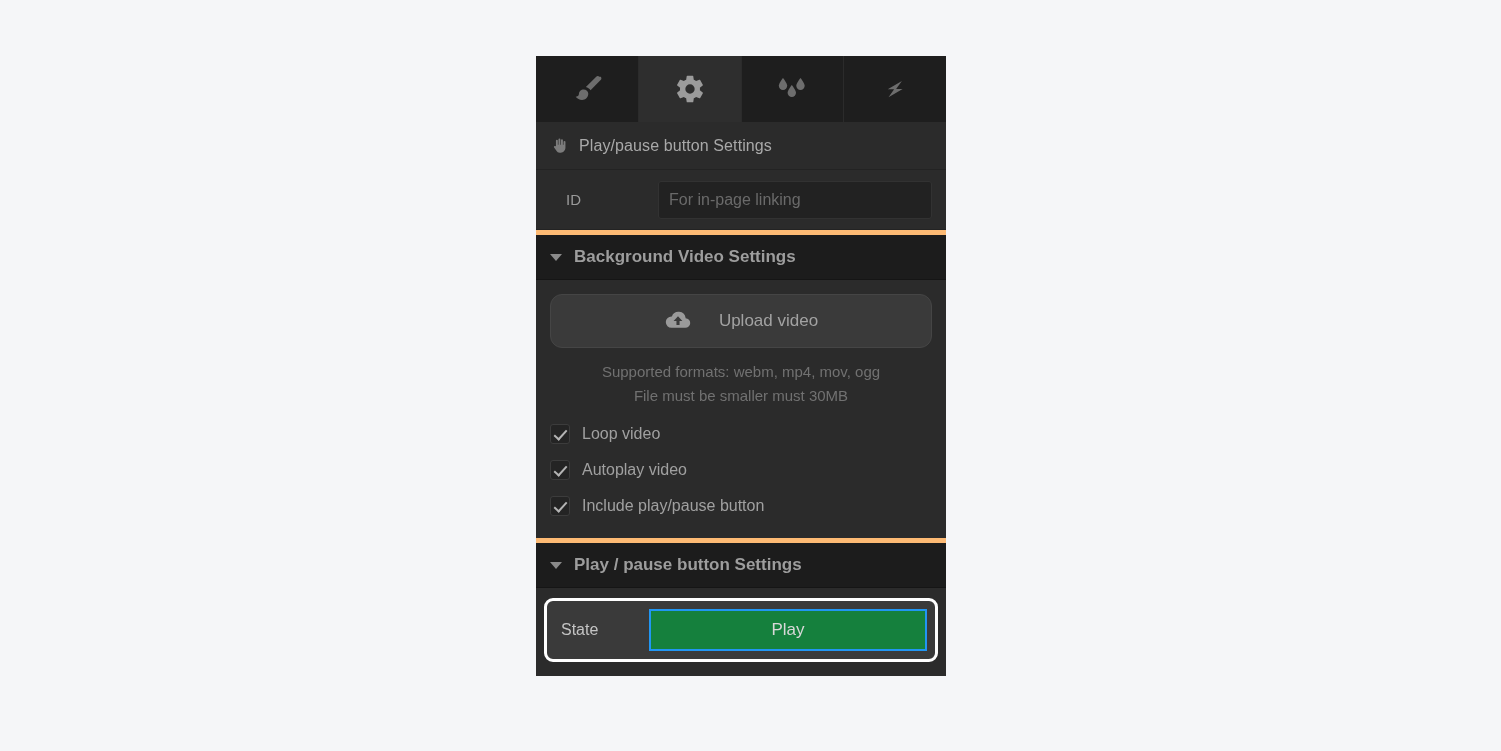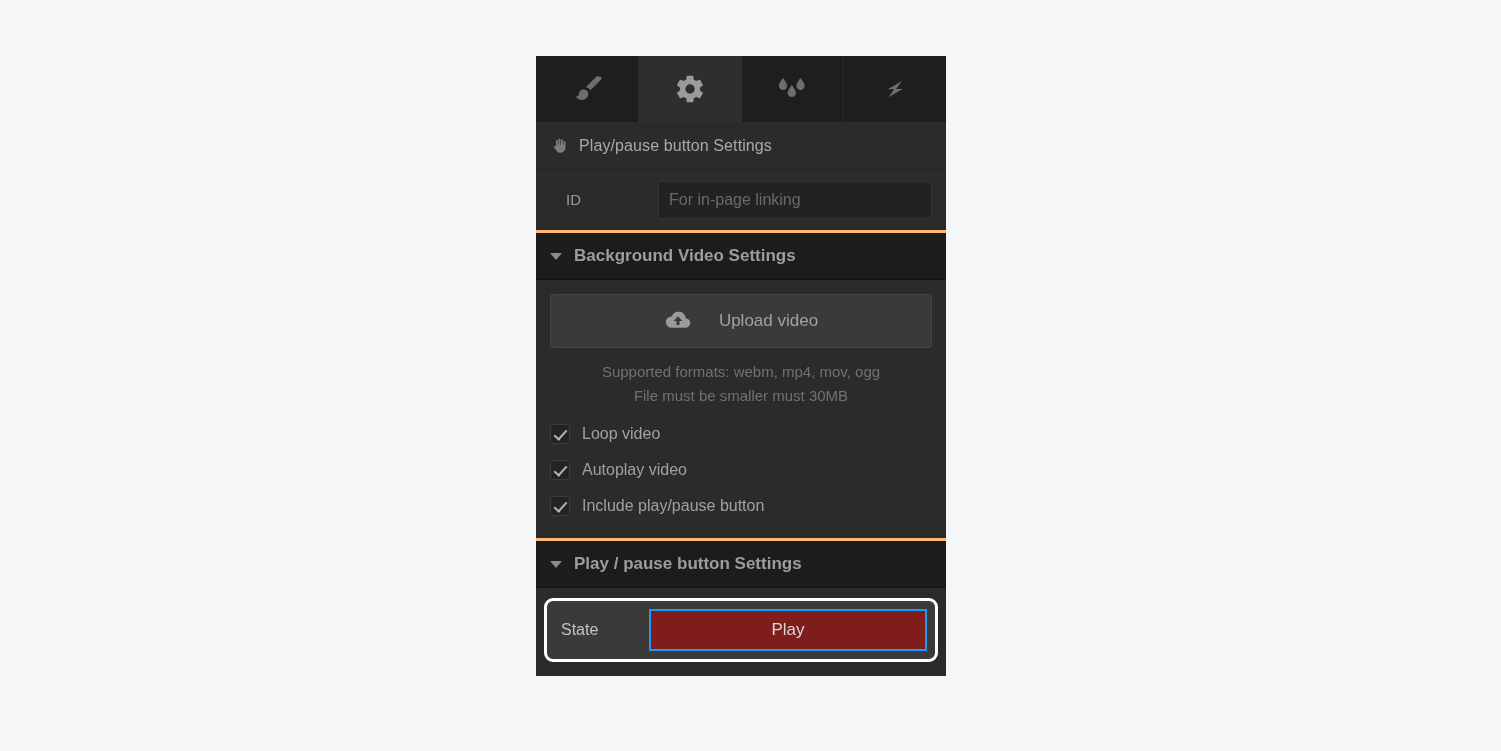--- a/index.html
+++ b/index.html
@@ -107,21 +107,21 @@
   .text-input::placeholder { color: #6a6a6a; }
 
   
   .section-header {
     display: flex;
     align-items: center;
     gap: 12px;
     height: 50px;
     padding: 0 14px;
     background: #1c1c1c;
-    border-top: 3px solid #fdba74;
+    border-top: 5px solid #fdba74;
     border-bottom: 1px solid #151515;
     cursor: pointer;
     flex: 0 0 auto;
   }
   .caret {
     width: 0; height: 0;
     border-left: 6px solid transparent;
     border-right: 6px solid transparent;
     border-top: 7px solid #8a8a8a;
     flex: 0 0 auto;
@@ -141,21 +141,21 @@
 
   .upload-btn {
     display: flex;
     align-items: center;
     justify-content: center;
     gap: 27px;
     width: 100%;
     height: 54px;
     background: #3a3a3a;
     border: 1px solid #454545;
-    border-radius: 3px;
+    border-radius: 12px;
     color: #a2a2a2;
     font-family: "Liberation Sans", sans-serif;
     font-size: 17px;
     cursor: pointer;
   }
   .upload-btn svg { display: block; }
 
   .hint {
     text-align: center;
     color: #717171;
@@ -228,21 +228,21 @@
     align-items: center;
     justify-content: center;
     font-family: "Liberation Sans", sans-serif;
     font-size: 17px;
     color: #d2d2d2;
     background: #5c5c5c;
     border: 1px solid #6a6a6a;
     cursor: pointer;
   }
   .seg.selected {
-    background: #7f1d1d;
+    background: #15803d;
     border: 2px solid #2196f3;
     color: #d8d8d8;
     position: relative;
     z-index: 2;
   }
 
   .spacer { flex: 1 1 auto; background: #2b2b2b; }
 </style>
 </head>
 <body>

